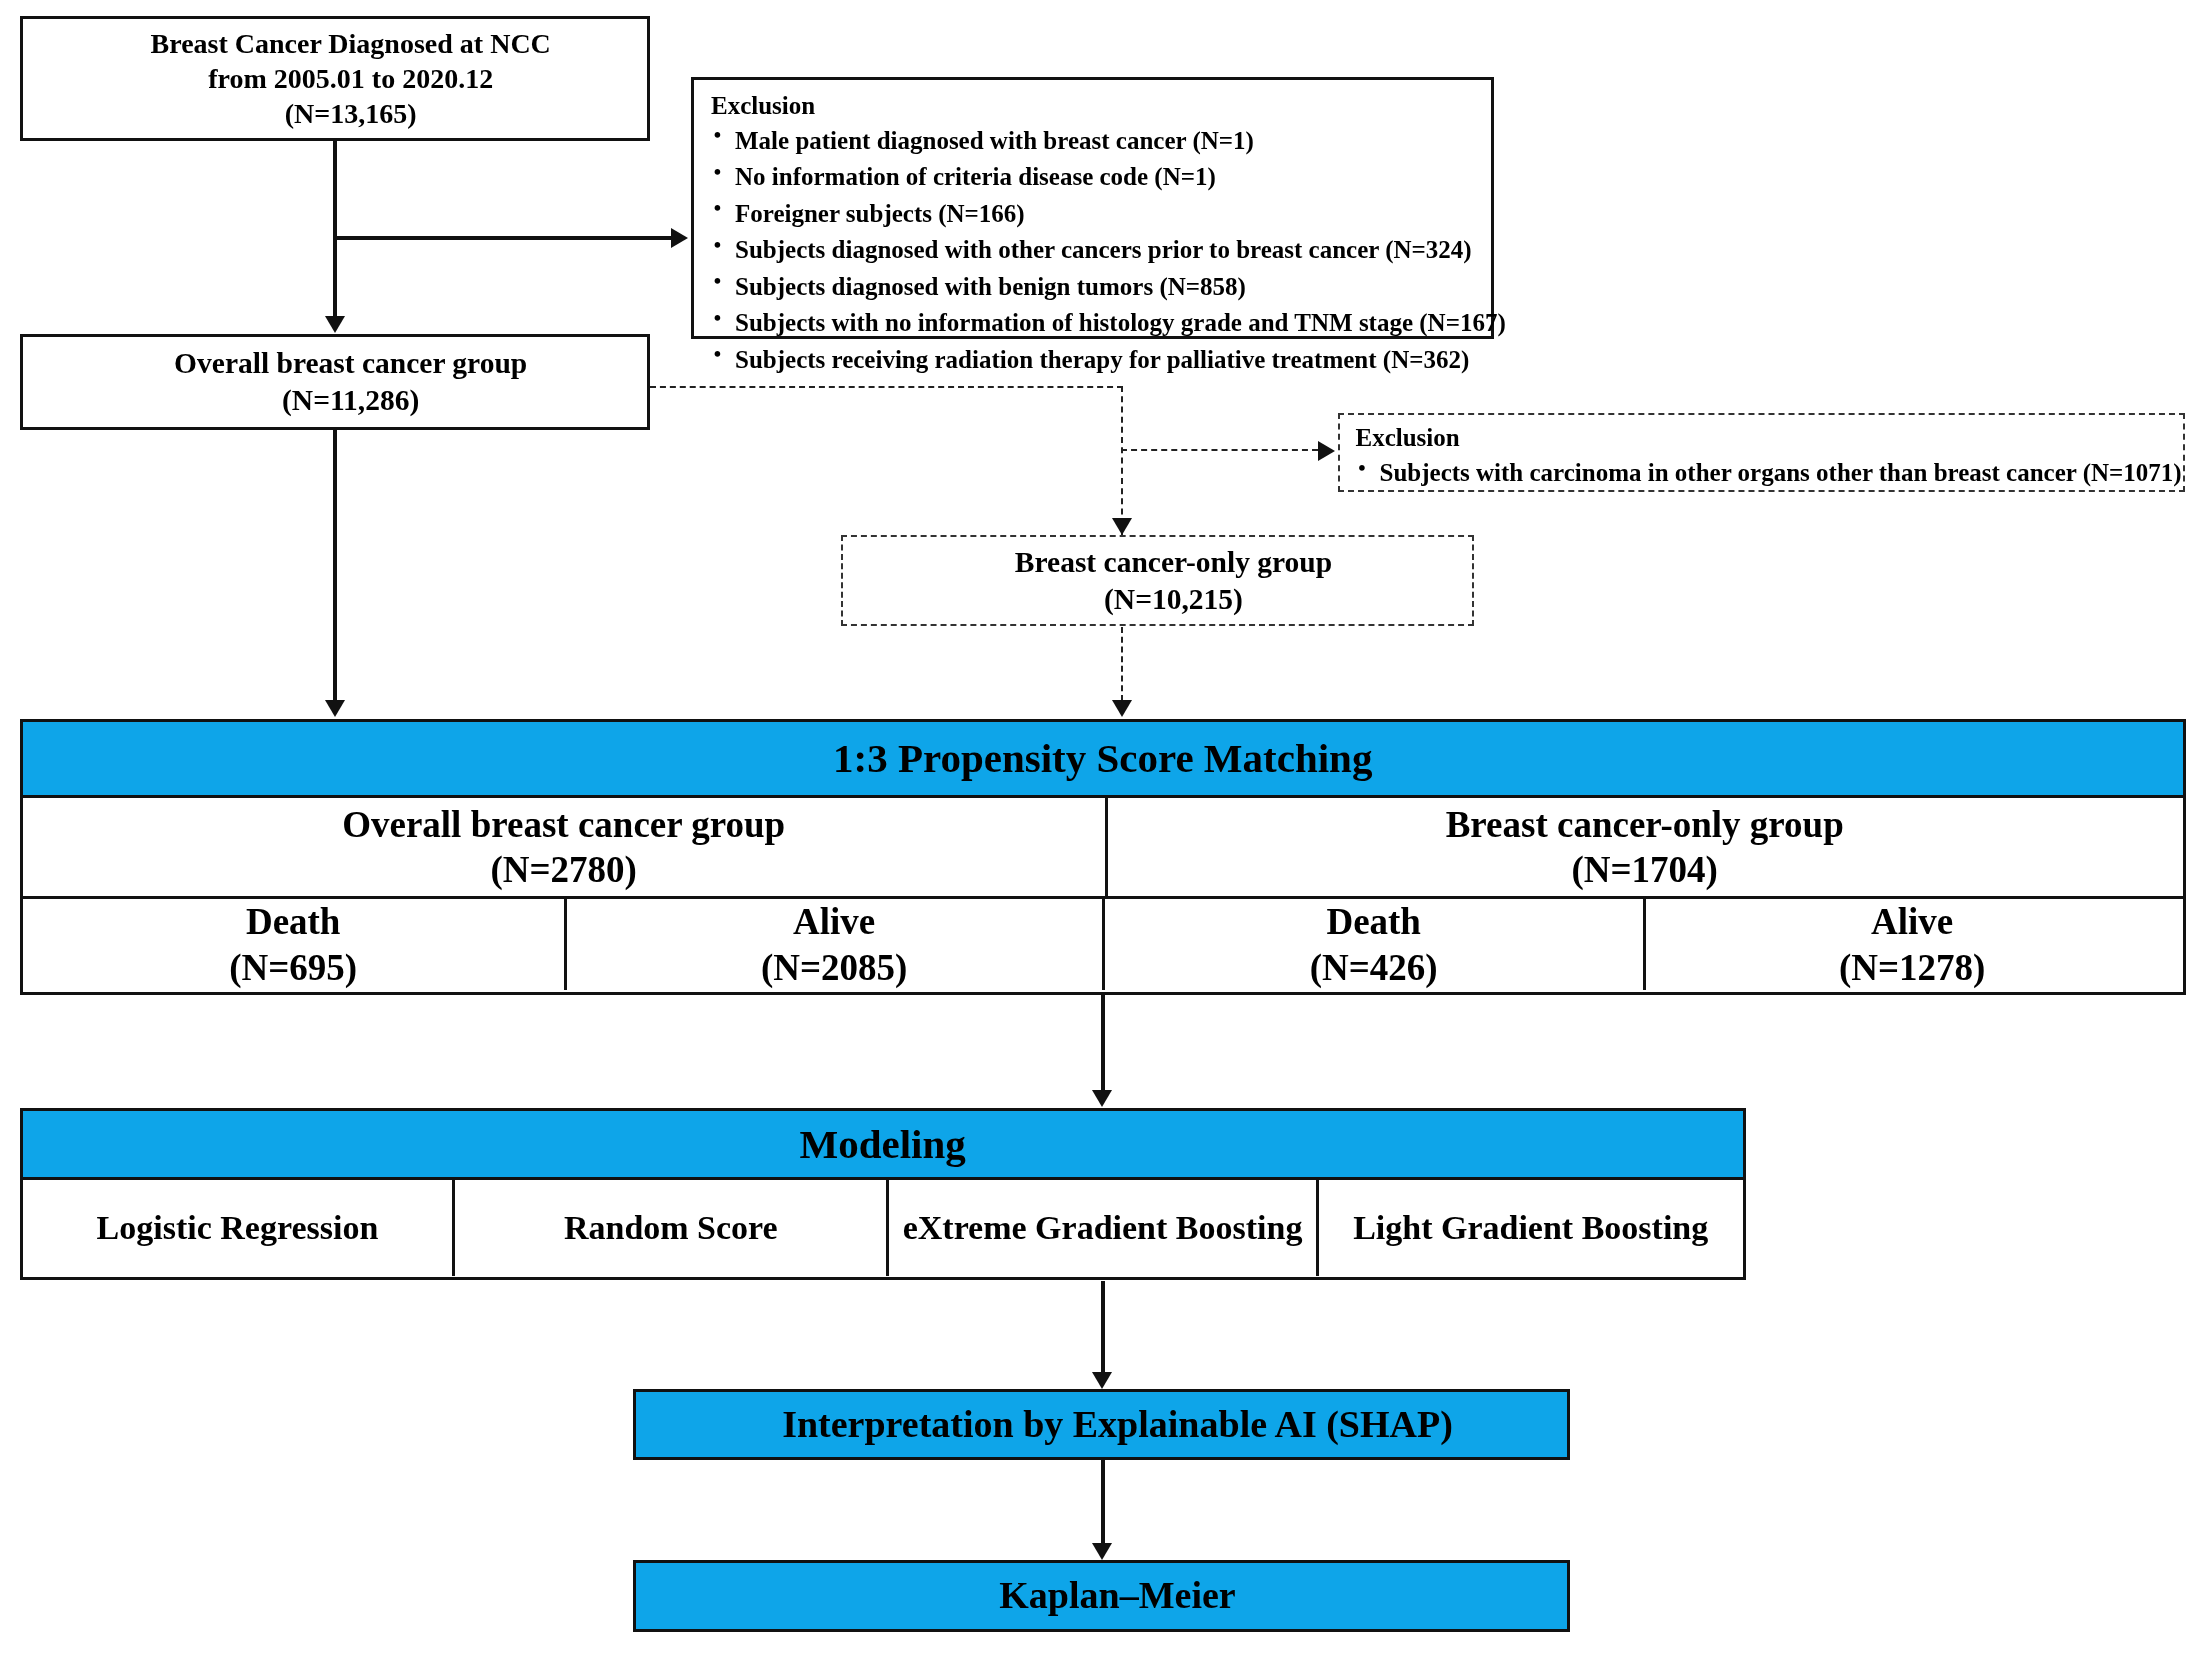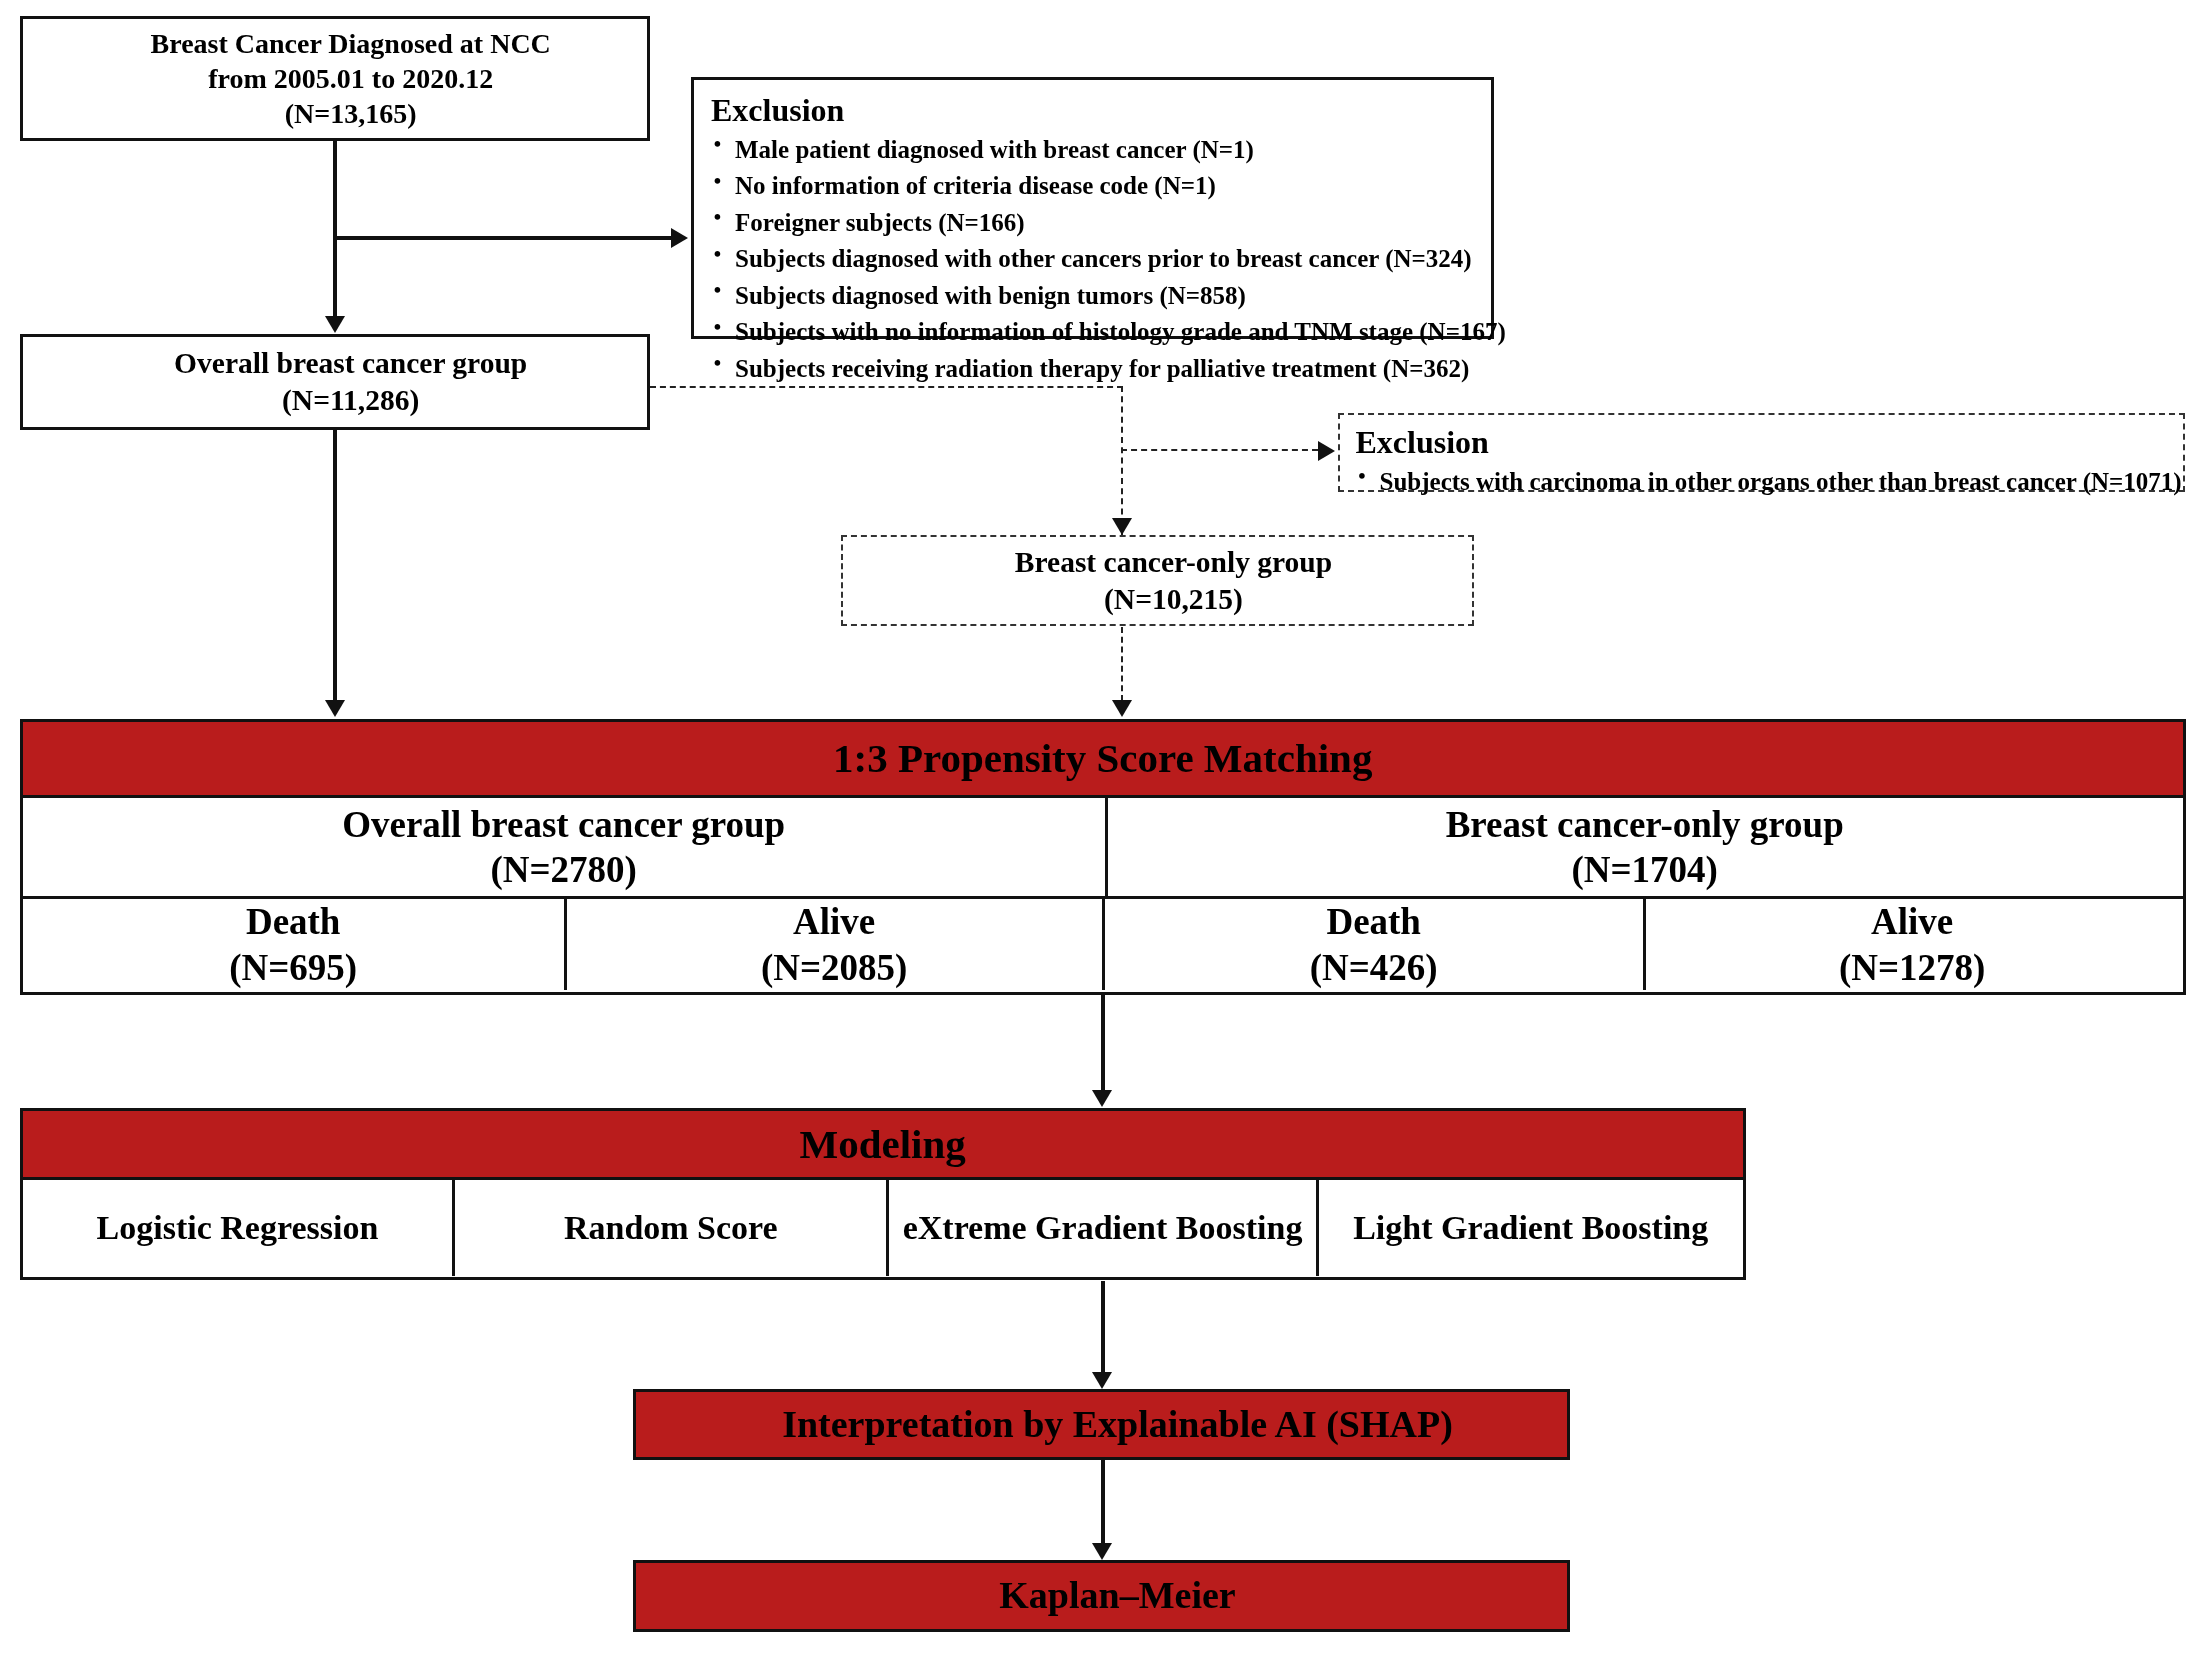--- a/index.html
+++ b/index.html
@@ -5,26 +5,26 @@
 <style>
   html,body{margin:0;padding:0;background:#ffffff;}
   body{font-family:"Liberation Serif","DejaVu Serif",serif;color:#000;}
   #stage{position:relative;width:2205px;height:1657px;background:#fff;overflow:hidden;}
 
   .box{position:absolute;box-sizing:border-box;background:#fff;
        display:flex;flex-direction:column;align-items:center;justify-content:center;
        text-align:center;line-height:1.25;padding-left:32px;}
   .solid{border:3.5px solid #111;}
   .dashed{border:2.8px dashed #333;}
-  .blue{background:#b91c1c;}
+  .blue{background:#0ea5e9;}
 
   
   .t-title{font-size:28px;font-weight:bold;}
   .t-group{font-size:29.5px;font-weight:bold;}
-  .t-excl-head{font-size:32px;font-weight:bold;}
+  .t-excl-head{font-size:25px;font-weight:bold;}
   .t-band{font-size:41px;font-weight:bold;}
   .t-cell{font-size:37px;font-weight:bold;}
   .t-model{font-size:34px;font-weight:bold;}
   .t-bottom{font-size:38px;font-weight:bold;}
 
   
   .excl{align-items:flex-start;justify-content:flex-start;text-align:left;
         padding:9.8px 14px 7px 17px;}
   .excl ul{list-style:none;margin:2.8px 0 0 0;padding:0;}
   .excl li{position:relative;padding-left:24px;margin:0 0 3.5px 0;

